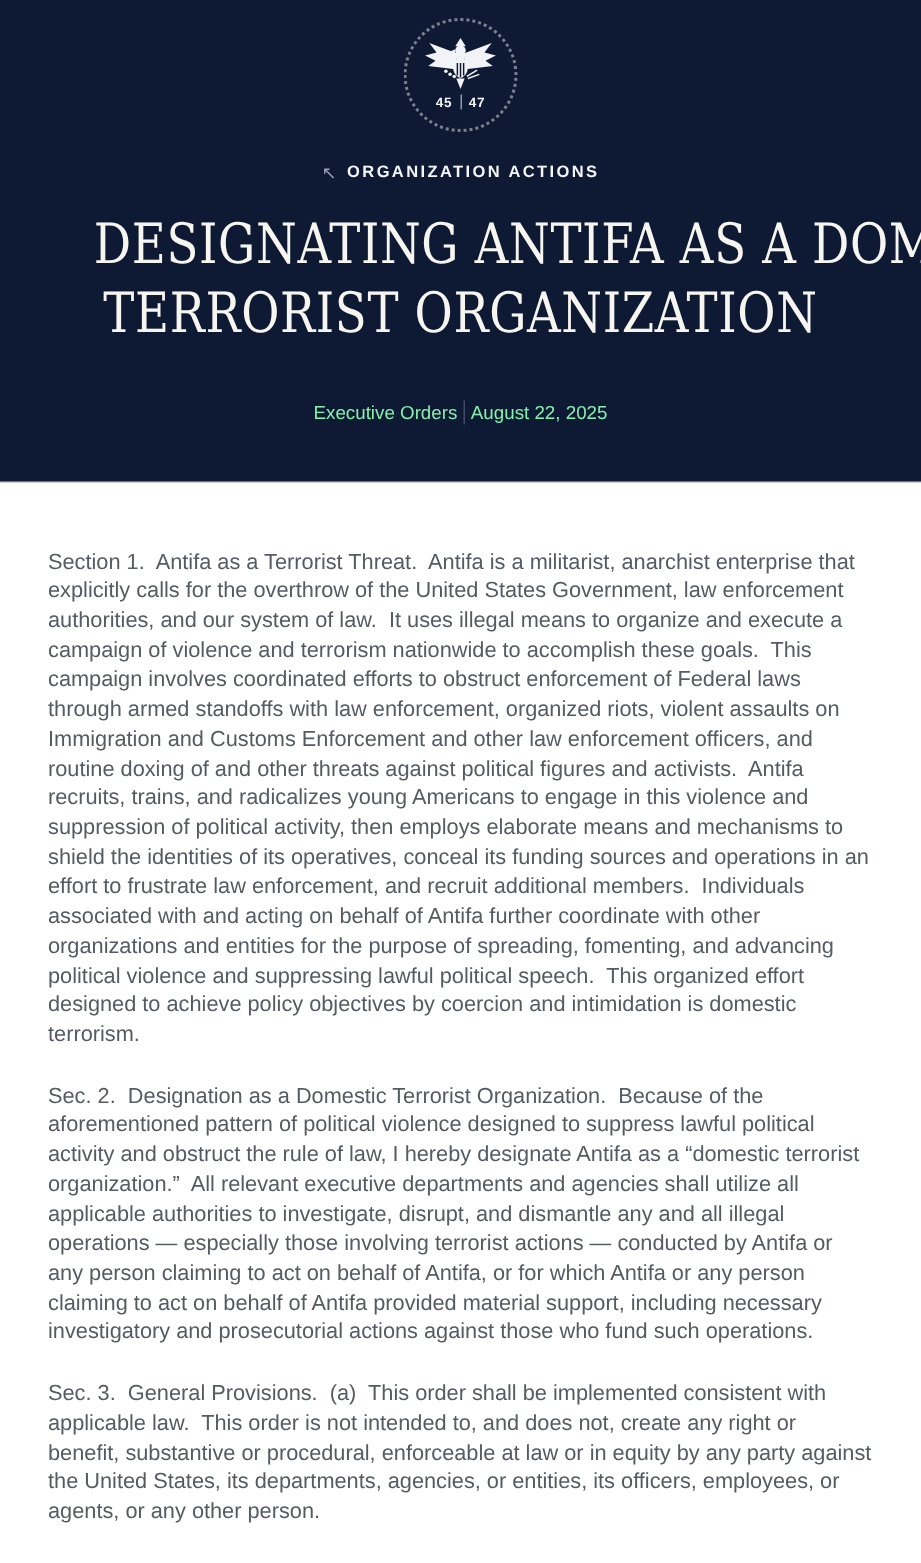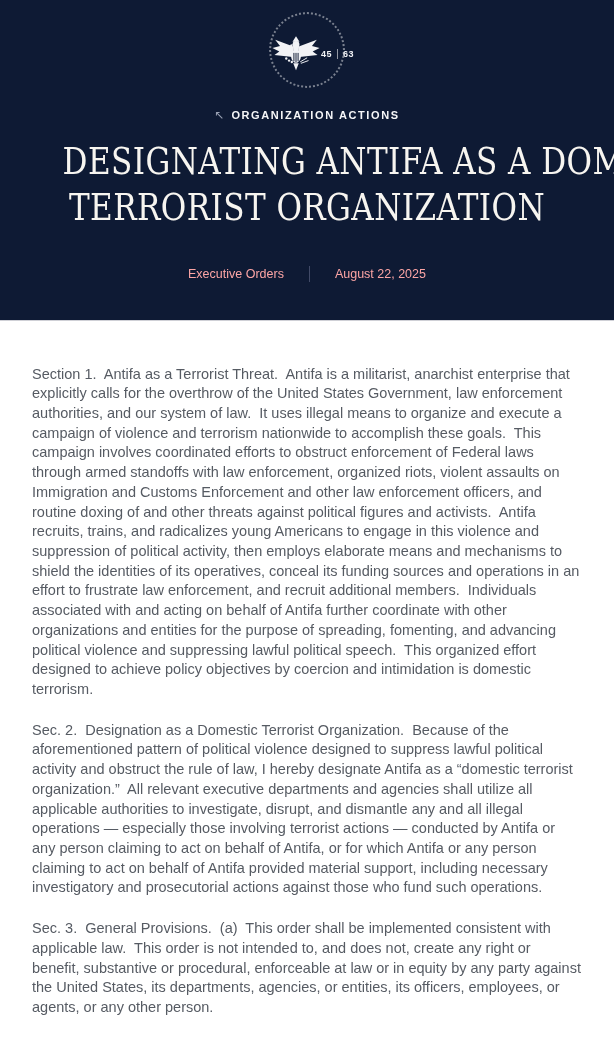--- a/index.html
+++ b/index.html
@@ -17,21 +17,21 @@
     padding: 12px 16px 38px;
     border-bottom: 1px solid #cfd0d6;
   }
 
   .seal {
     width: 76px; height: 76px;
     margin: 0 auto;
     border: 2px dotted rgba(255,255,255,.45);
     border-radius: 50%;
     display: flex;
-    flex-direction: row;
+    flex-direction: column;
     align-items: center;
     justify-content: flex-start;
     padding-top: 9px;
   }
   .seal svg { display: block; }
   .seal-terms {
     display: flex;
     align-items: center;
     gap: 5px;
     margin-top: -2px;
@@ -75,23 +75,23 @@
     transform: scaleX(.84);
     transform-origin: 50% 50%;
     white-space: nowrap;
   }
 
   .meta {
     margin-top: 34px;
     display: flex;
     align-items: center;
     justify-content: center;
-    gap: 25px;
+    gap: 4px;
     font-size: 12.5px;
-    color: #fca5a5;
+    color: #86efac;
   }
   .meta .meta-divider { width: 1px; height: 16px; background: #414a67; }
   .meta .meta-category { cursor: pointer; }
 
   
   .content {
     padding: 44px 32px 28px;
   }
   .para {
     white-space: pre-wrap;
@@ -137,21 +137,21 @@
         <circle cx="26" cy="36" r="1.7" fill="#f2f3f6"></circle>
         <circle cx="30" cy="38" r="1.7" fill="#f2f3f6"></circle>
 
         <line x1="42" y1="38" x2="52" y2="32" stroke="#f2f3f6" stroke-width="1.4"></line>
         <line x1="43" y1="40" x2="54" y2="36" stroke="#f2f3f6" stroke-width="1.4"></line>
       </svg>
     </span>
     <div class="seal-terms">
       <span>45</span>
       <span class="term-divider"></span>
-      <span>63</span>
+      <span>47</span>
     </div>
   </div>
 
   <div>
     <a class="breadcrumb">
       <span class="arrow">↖</span>
       <span>ORGANIZATION ACTIONS</span>
     </a>
   </div>
 

